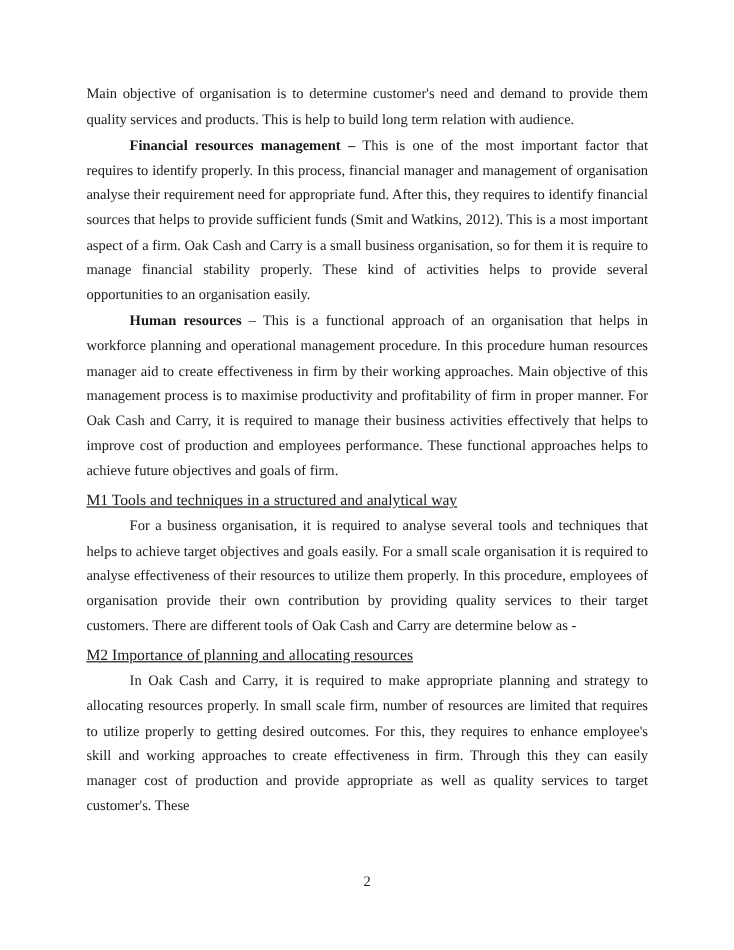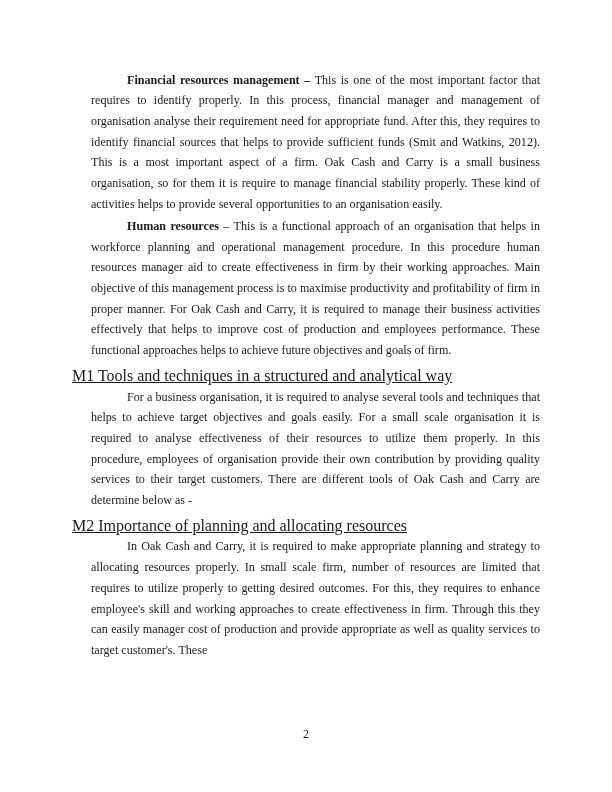--- a/index.html
+++ b/index.html
@@ -4,35 +4,36 @@
   <style>
     html, body { margin: 0; padding: 0; background: #ffffff; }
     body { width: 612px; height: 792px; position: relative; overflow: hidden; }
     .page {
       position: absolute; left: 72px; top: 68px; width: 468px;
       font-family: "Liberation Serif", serif; font-size: 12.1px; color: #1a1a1a;
       line-height: 20.7px;
     }
     p { margin: 0; text-align: justify; }
     p.para { margin-top: 1.5px; }
-    p.indent { text-indent: 36px; margin-left: 19px; }
+    p.indent { text-indent: 36px; }
     .bold { font-weight: bold; }
     h2.heading {
-      margin: 5px 0 0 0; font-weight: normal; font-size: 16px;
+      margin: 5px 0 0 0; font-weight: normal; font-size: 13px;
       text-decoration: underline; line-height: 20.7px;
     }
     .page-number {
       position: absolute; top: 727px; left: 0; width: 612px; text-align: center;
       font-family: "Liberation Serif", serif; font-size: 12.1px; color: #1a1a1a;
     }
   </style>
 </head>
 <body>
 
 <div class="page">
+  <p>Main objective of organisation is to determine customer's need and demand to provide them quality services and products. This is help to build long term relation with audience.</p>
 
   <p class="indent para"><span class="bold">Financial resources management –</span><span> This is one of the most important factor that requires to identify properly. In this process, financial manager and management of organisation analyse their requirement need for appropriate fund. After this, they requires to identify financial sources that helps to provide sufficient funds (Smit and Watkins, 2012). This is a most important aspect of a firm. Oak Cash and Carry is a small business organisation, so for them it is require to manage financial stability properly. These kind of activities helps to provide several opportunities to an organisation easily.</span></p>
 
   <p class="indent para"><span class="bold">Human resources</span><span> – This is a functional approach of an organisation that helps in workforce planning and operational management procedure. In this procedure human resources manager aid to create effectiveness in firm by their working approaches. Main objective of this management process is to maximise productivity and profitability of firm in proper manner. For Oak Cash and Carry, it is required to manage their business activities effectively that helps to improve cost of production and employees performance. These functional approaches helps to achieve future objectives and goals of firm.</span></p>
 
   <h2 class="heading">M1 Tools and techniques in a structured and analytical way</h2>
 
   <p class="indent">For a business organisation, it is required to analyse several tools and techniques that helps to achieve target objectives and goals easily. For a small scale organisation it is required to analyse effectiveness of their resources to utilize them properly. In this procedure, employees of organisation provide their own contribution by providing quality services to their target customers. There are different tools of  Oak Cash and Carry are determine below as -</p>
 
 

